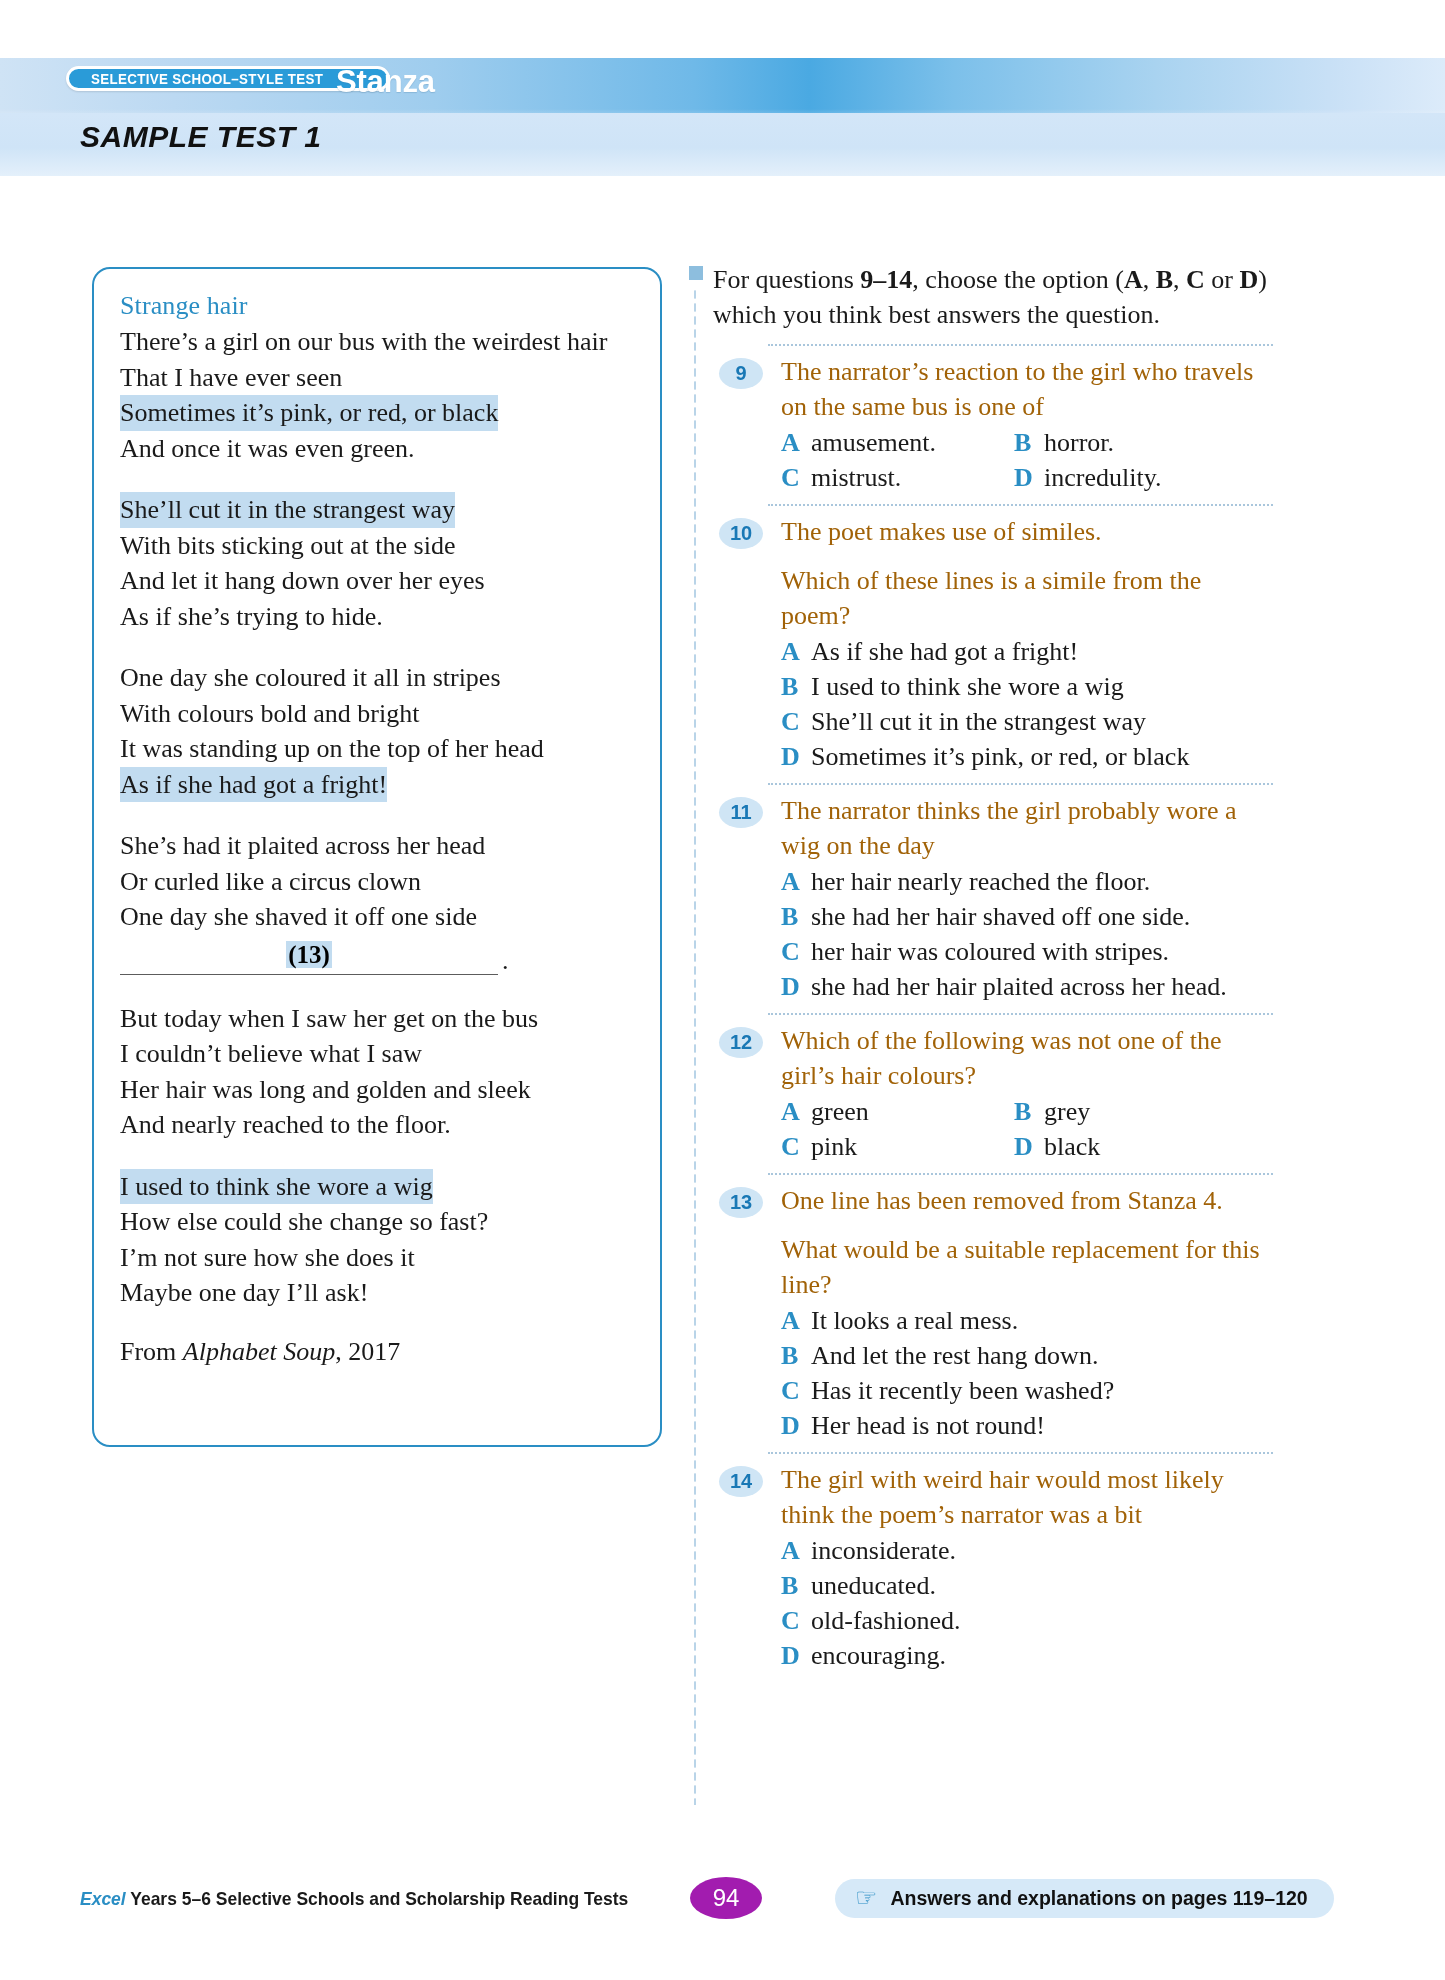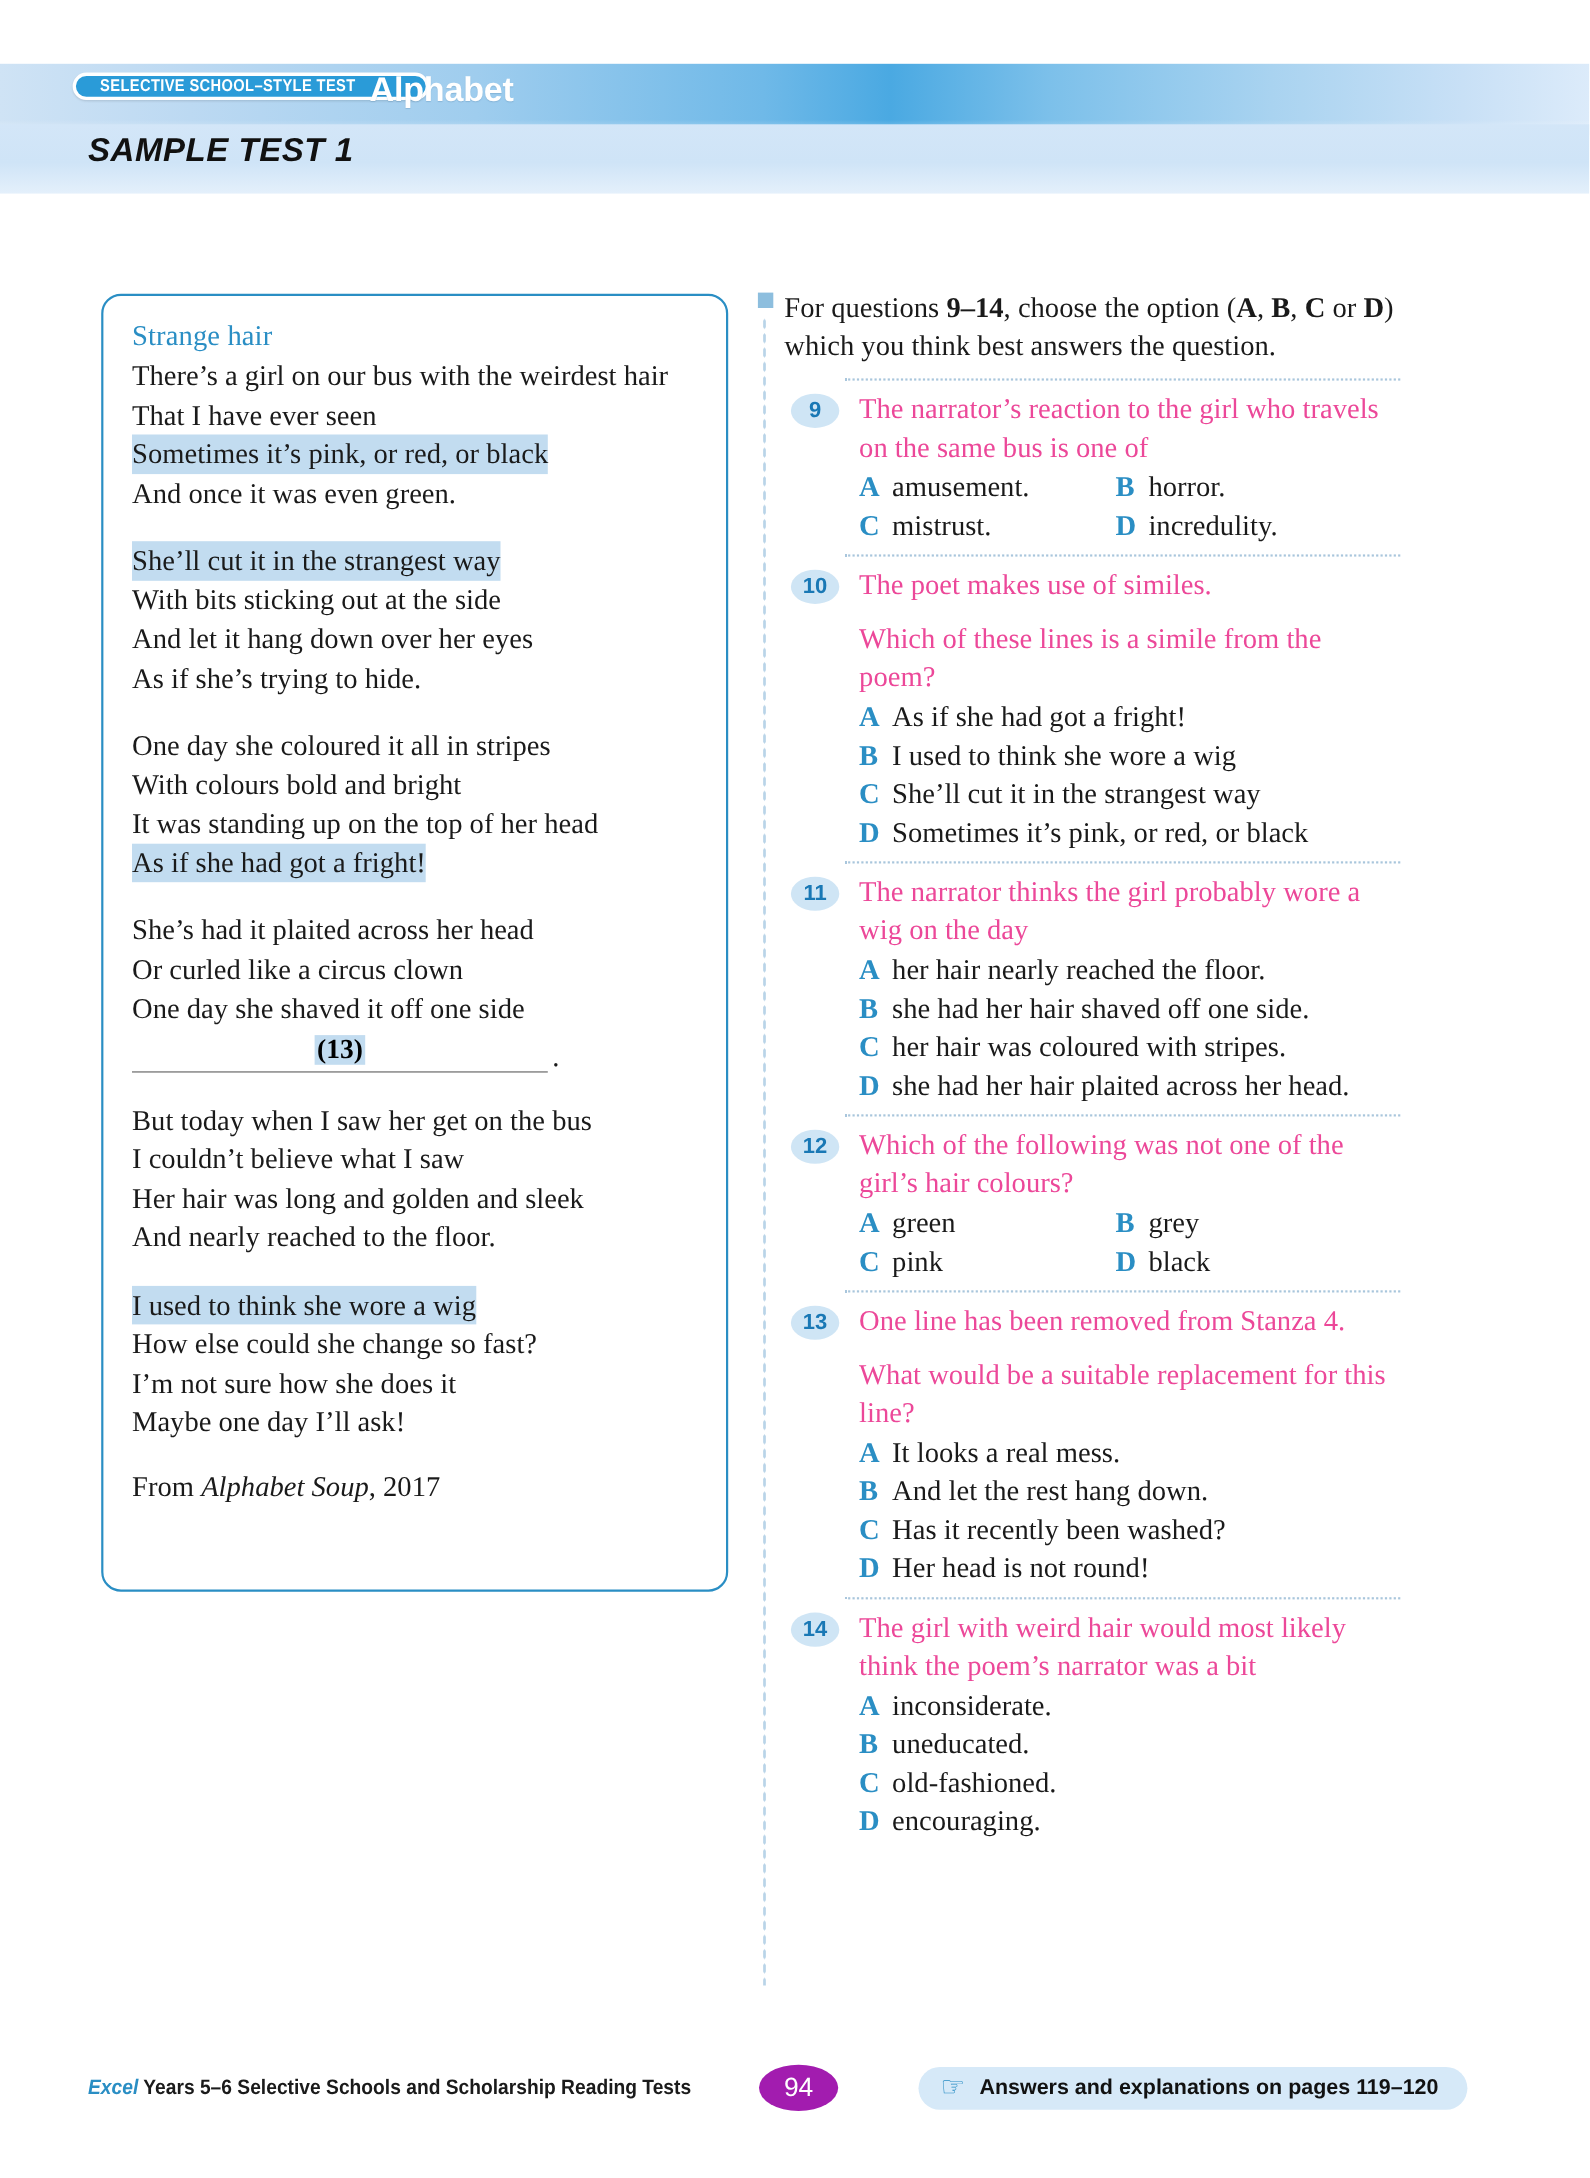--- a/index.html
+++ b/index.html
@@ -218,21 +218,21 @@
     font-size: 20px;
     font-weight: bold;
     display: flex;
     align-items: center;
     justify-content: center;
   }
   .q-text {
     font-family: "Liberation Serif", serif;
     font-size: 26px;
     line-height: 35px;
-    color: #ec4899;
+    color: #a16207;
   }
   .q-text b { font-weight: normal; }
   .q-text.second { margin-top: 14px; }
 
   .options { margin-top: 1px; }
   .opt-row { display: flex; }
   .opt {
     font-family: "Liberation Serif", serif;
     font-size: 26px;
     line-height: 35px;
@@ -311,21 +311,21 @@
 </style>
 </head>
 <body>
 
 <div class="page">
 
   <div class="header-band"></div>
   <div class="pill">
     <span class="pill-label">SELECTIVE SCHOOL–STYLE TEST</span>
   </div>
-  <div class="header-title">Alphabet</div>
+  <div class="header-title">Stanza</div>
 
   <div class="subhead-band"></div>
   <div class="subhead-title">SAMPLE TEST 1</div>
 
   <div class="poem-box">
     <div class="poem-title">Strange hair</div>
     <div id="poem-body">
         <div class="poem-stanza">
           <div><span class="poem-line">There’s a girl on our bus with the weirdest hair</span></div>
           <div><span class="poem-line">That I have ever seen</span></div>

